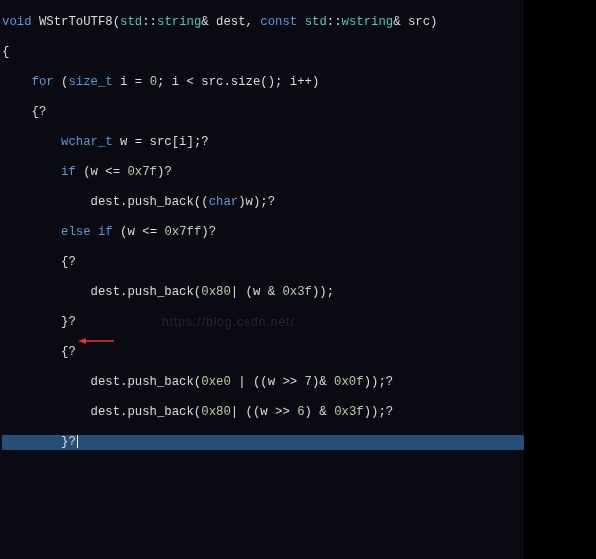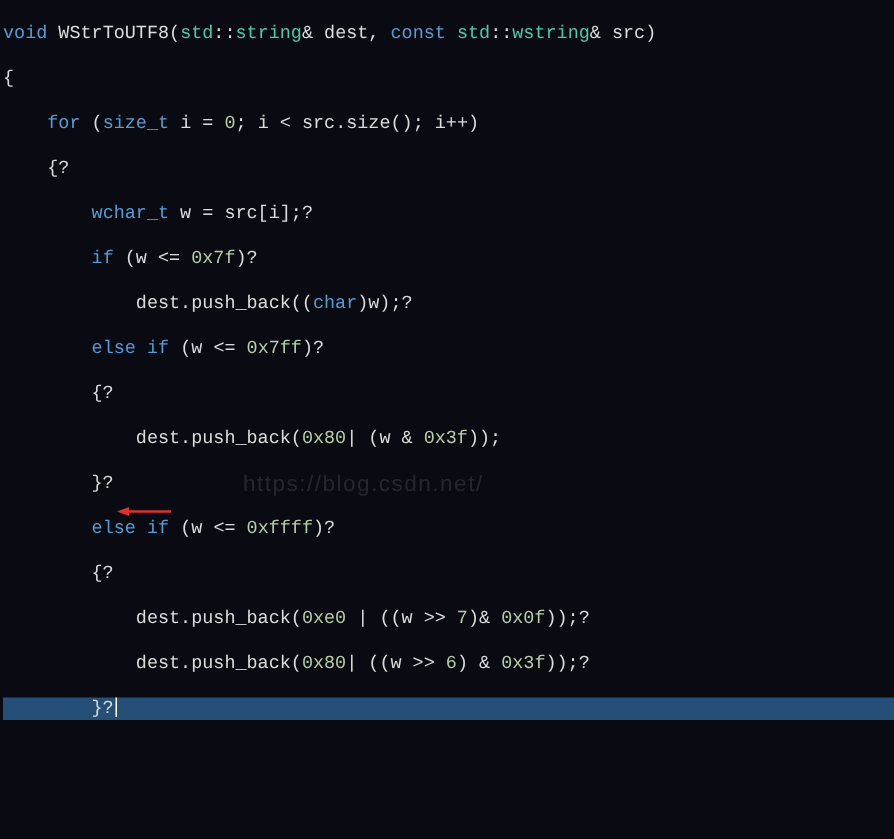--- a/index.html
+++ b/index.html
@@ -10,21 +10,21 @@
     height: 559px;
     overflow: hidden;
   }
   .editor {
     font-family: Consolas, "Courier New", monospace;
     font-size: 12.3px;
     line-height: 15px;
     white-space: pre;
     color: #dcdcdc;
     background: #0a0a12;
-    width: 596px;
+    width: 524px;
     height: 559px;
     position: relative;
     padding-left: 2px;
     box-sizing: border-box;
   }
   .line {
     height: 15px;
     position: relative;
   }
   .kw   { color: #569cd6; }
@@ -37,21 +37,21 @@
     background:#fff;
     vertical-align:middle;
     margin-left:1px;
   }
   .watermark {
     position: absolute;
     left: 162px;
     top: 315px;
     pointer-events: none;
     font-family: Arial, sans-serif;
-    font-size: 15px;
+    font-size: 12px;
     letter-spacing: 1px;
     color: rgba(210,210,210,0.14);
     z-index: 5;
   }
   .arrow {
     position: absolute;
     left: 78px;
     top: 337px;
     width: 36px;
     height: 8px;
@@ -67,21 +67,20 @@
 <div class="line"><span>{</span></div>
 <div class="line"><span>    </span><span class="kw">for</span><span> (</span><span class="kw">size_t</span><span> i = </span><span class="num">0</span><span>; i &lt; src.size(); i++)</span></div>
 <div class="line"><span>    {?</span></div>
 <div class="line"><span>        </span><span class="kw">wchar_t</span><span> w = src[i];?</span></div>
 <div class="line"><span>        </span><span class="kw">if</span><span> (w &lt;= </span><span class="num">0x7f</span><span>)?</span></div>
 <div class="line"><span>            dest.push_back((</span><span class="kw">char</span><span>)w);?</span></div>
 <div class="line"><span>        </span><span class="kw">else</span><span> </span><span class="kw">if</span><span> (w &lt;= </span><span class="num">0x7ff</span><span>)?</span></div>
 <div class="line"><span>        {?</span></div>
 <div class="line"><span>            dest.push_back(</span><span class="num">0x80</span><span>| (w &amp; </span><span class="num">0x3f</span><span>));</span></div>
 <div class="line"><span>        }?</span></div>
-<div class="line"><span>        </span><span class="kw">else</span><span> </span><span class="kw">if</span><span> (w &lt;= </span><span class="num">0xffff</span><span>)?</span></div>
 <div class="line"><span>        {?</span></div>
 <div class="line"><span>            dest.push_back(</span><span class="num">0xe0</span><span> | ((w &gt;&gt; </span><span class="num">7</span><span>)&amp; </span><span class="num">0x0f</span><span>));?</span></div>
 <div class="line"><span>            dest.push_back(</span><span class="num">0x80</span><span>| ((w &gt;&gt; </span><span class="num">6</span><span>) &amp; </span><span class="num">0x3f</span><span>));?</span></div>
 <div class="line selected2" style="background:#264f78;"><span>        }?</span><span class="cursor"></span></div>
 
 
 
 
 
 

